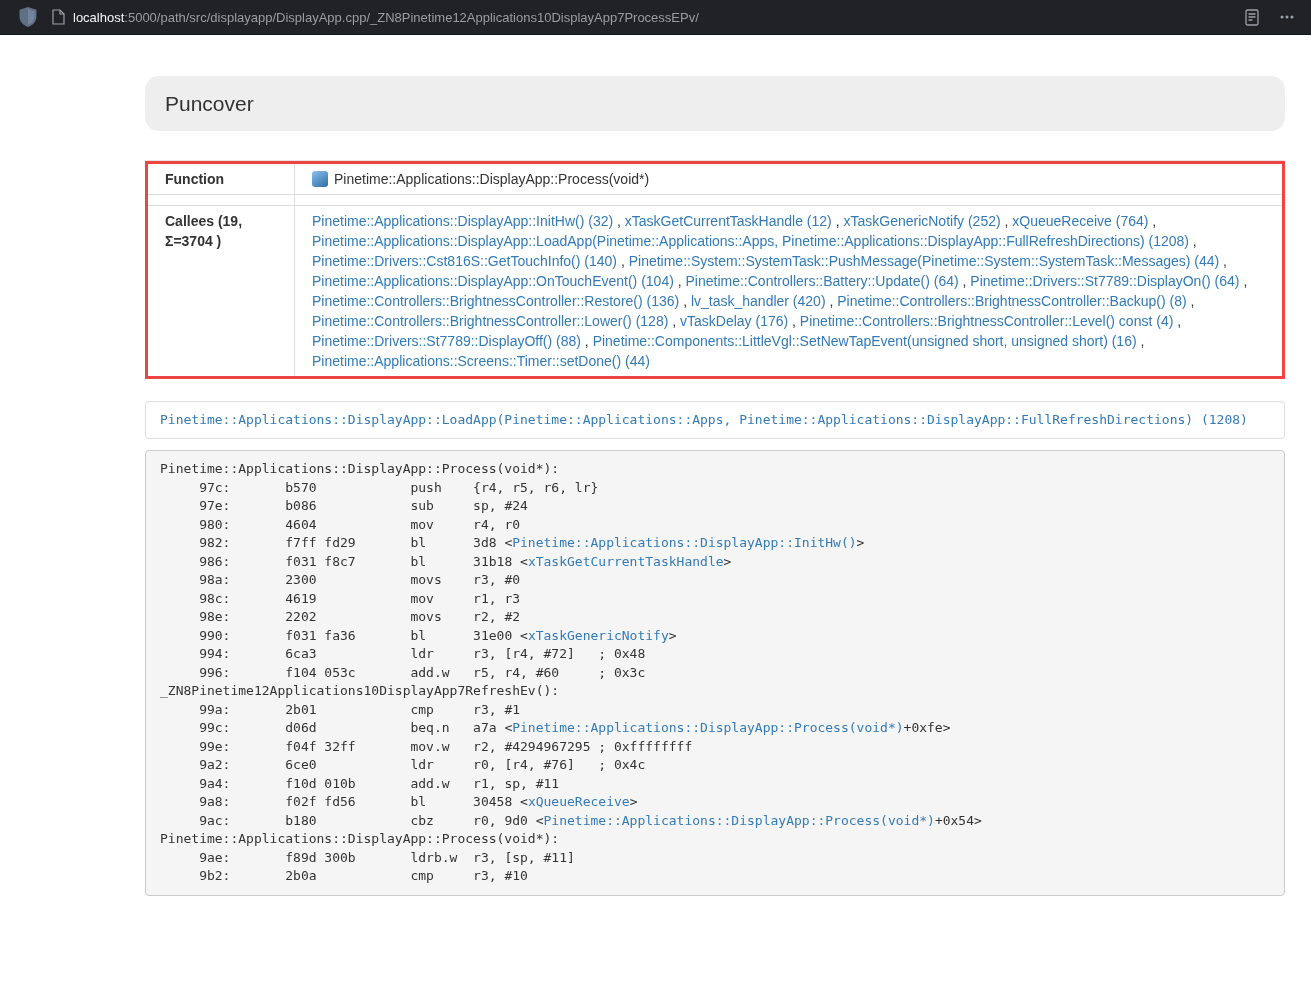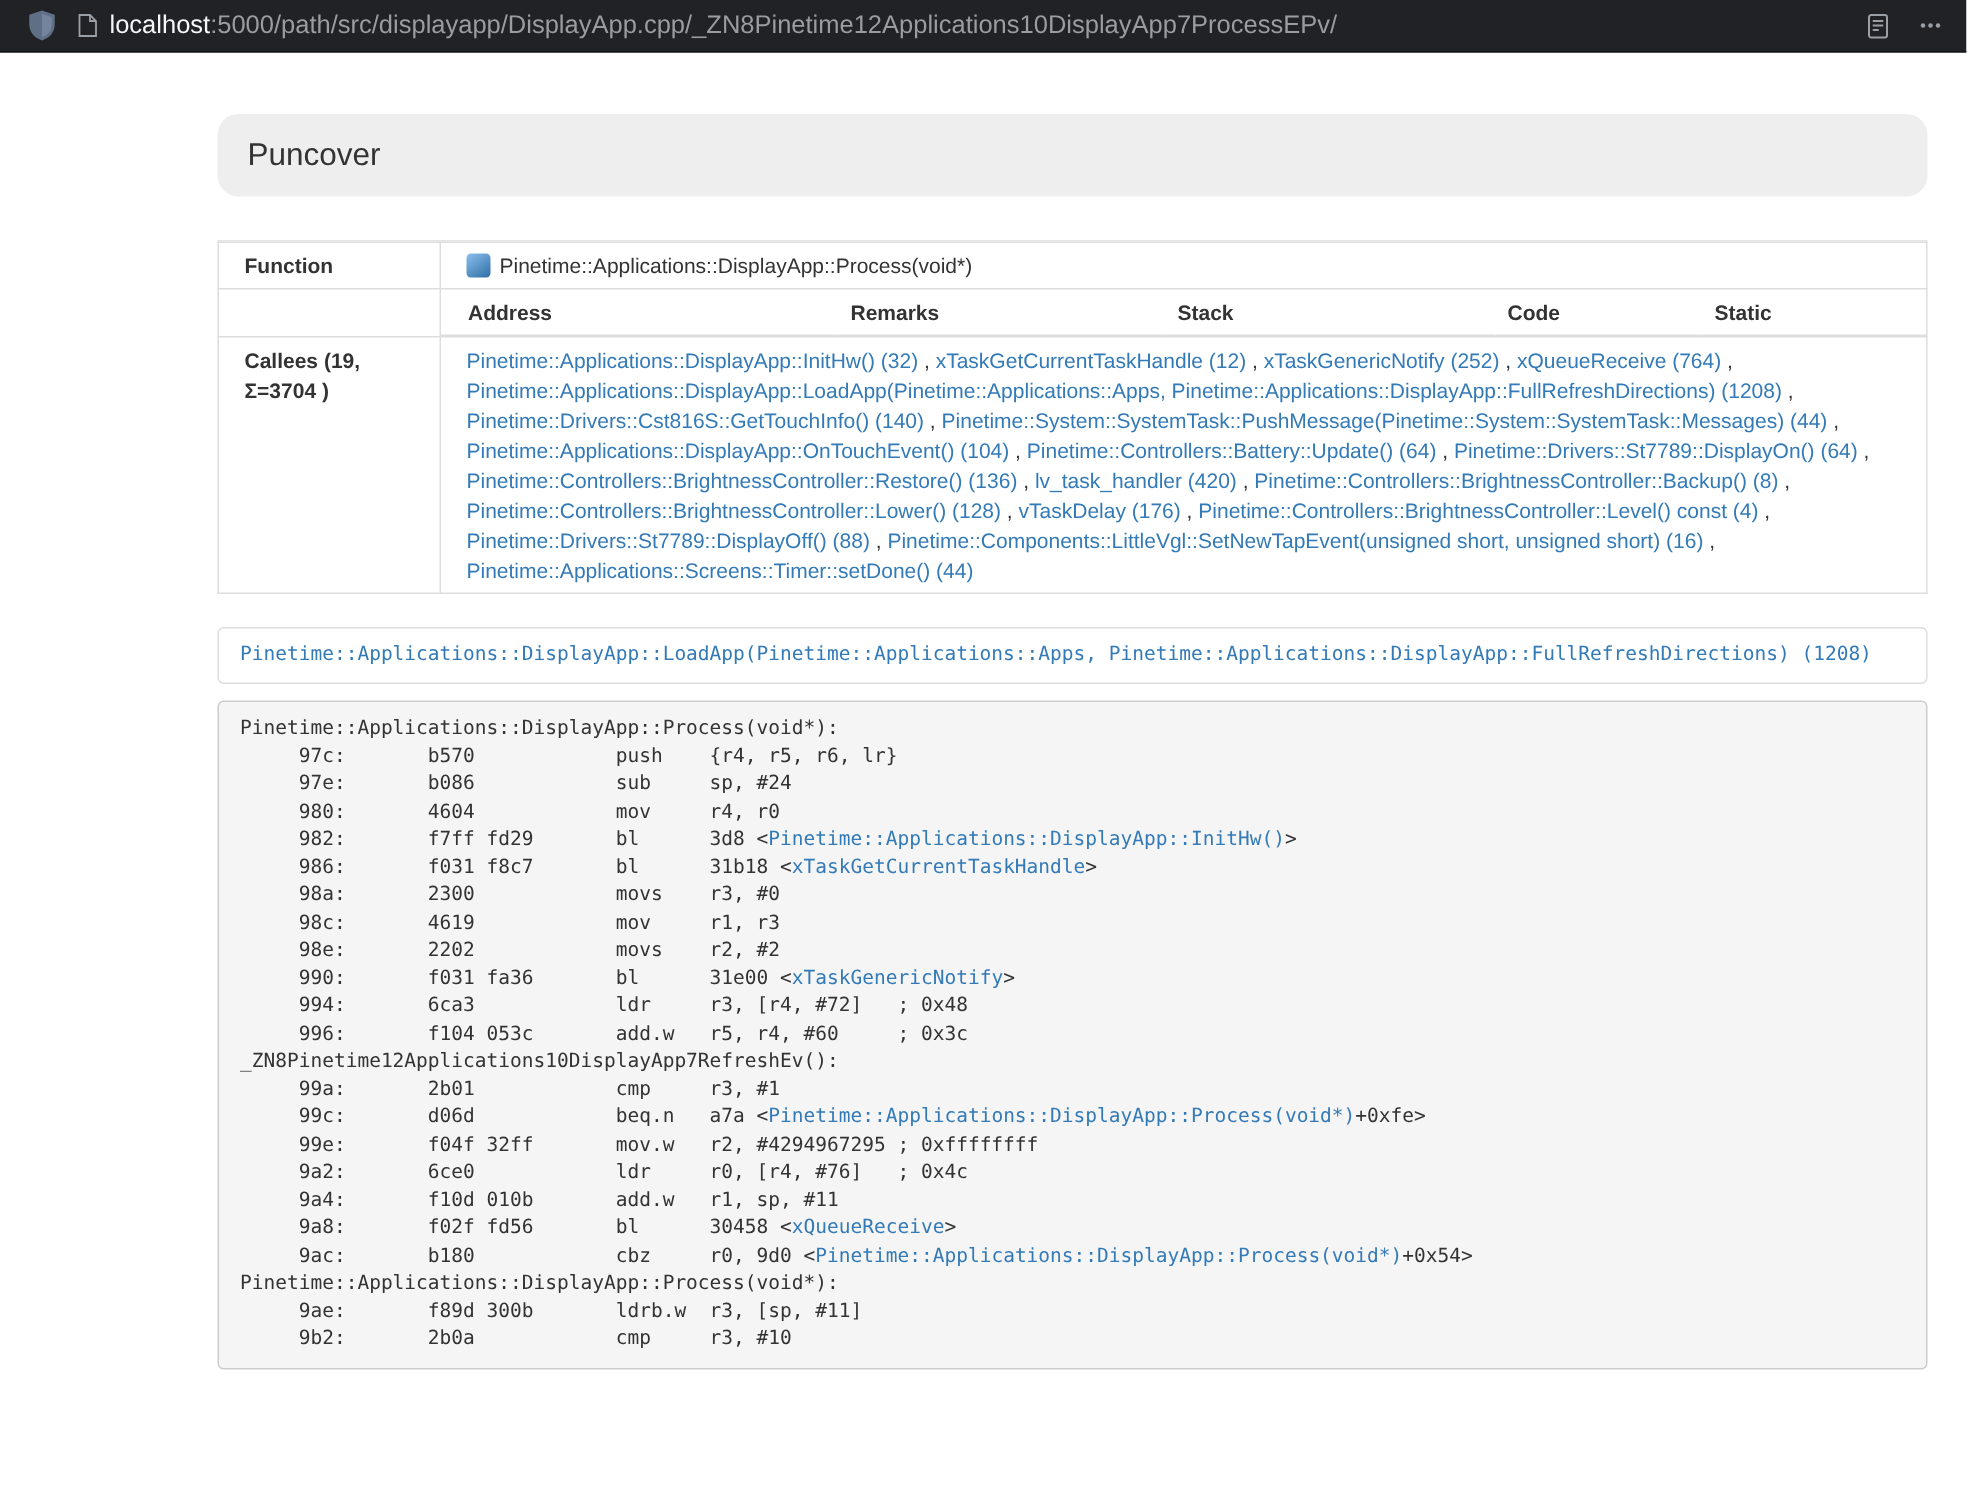--- a/index.html
+++ b/index.html
@@ -19,21 +19,21 @@
     height: 35px;
     background: #202226;
     border-bottom: 1px solid #121317;
     display: flex;
     align-items: center;
     padding: 0 12px 0 18px;
   }
   .browser-bar .shield-wrap { display:flex; align-items:center; margin-right: 14px; cursor: pointer; }
   .browser-bar .doc-wrap { display:flex; align-items:center; margin-right: 8px; }
   .url-text {
-    font-size: 17px;
+    font-size: 13px;
     color: #9b9ca1;
     white-space: nowrap;
     overflow: hidden;
     flex: 1 1 auto;
     cursor: text;
   }
   .url-text .host { color: #f6f6f7; }
   .bar-right { display: flex; align-items: center; gap: 20px; margin-left: auto; padding-right: 4px; }
   .bar-icon { display: flex; align-items: center; cursor: pointer; }
 
@@ -65,21 +65,21 @@
     font-size: 15px;
     line-height: 21px;
   }
   .breadcrumb .sep { color: #666; }
   .breadcrumb .line-no { color: #333; }
 
   
   table.main-table {
     width: 100%;
     border-collapse: collapse;
-    border: 1px solid #ef4444;
+    border: 3px solid #ef4444;
   }
   table.main-table > tbody > tr > th,
   table.main-table > tbody > tr > td {
     border: 1px solid #ddd;
     padding: 5px 8px 5px 17px;
     text-align: left;
     vertical-align: top;
     line-height: 20px;
     font-weight: normal;
   }
@@ -191,27 +191,20 @@
     <tbody>
       <tr>
         <th>Function</th>
         <td><span class="fn-icon"></span><span>Pinetime::Applications::DisplayApp::Process(void*)</span></td>
       </tr>
       <tr>
         <th></th>
         <td class="nested-cell">
           <table class="detail-table">
             <tbody>
-              <tr>
-                <th class="col-address">Address</th>
-                <th class="col-remarks">Remarks</th>
-                <th class="col-stack">Stack</th>
-                <th class="col-code">Code</th>
-                <th>Static</th>
-              </tr>
             </tbody>
           </table>
         </td>
       </tr>
       <tr>
         <th>Callees (19, Σ=3704 )</th>
         <td class="callees-cell"><a href="#">Pinetime::Applications::DisplayApp::InitHw() (32)</a> , <a href="#">xTaskGetCurrentTaskHandle (12)</a> , <a href="#">xTaskGenericNotify (252)</a> , <a href="#">xQueueReceive (764)</a> , <a href="#">Pinetime::Applications::DisplayApp::LoadApp(Pinetime::Applications::Apps, Pinetime::Applications::DisplayApp::FullRefreshDirections) (1208)</a> , <a href="#">Pinetime::Drivers::Cst816S::GetTouchInfo() (140)</a> , <a href="#">Pinetime::System::SystemTask::PushMessage(Pinetime::System::SystemTask::Messages) (44)</a> , <a href="#">Pinetime::Applications::DisplayApp::OnTouchEvent() (104)</a> , <a href="#">Pinetime::Controllers::Battery::Update() (64)</a> , <a href="#">Pinetime::Drivers::St7789::DisplayOn() (64)</a> , <a href="#">Pinetime::Controllers::BrightnessController::Restore() (136)</a> , <a href="#">lv_task_handler (420)</a> , <a href="#">Pinetime::Controllers::BrightnessController::Backup() (8)</a> , <a href="#">Pinetime::Controllers::BrightnessController::Lower() (128)</a> , <a href="#">vTaskDelay (176)</a> , <a href="#">Pinetime::Controllers::BrightnessController::Level() const (4)</a> , <a href="#">Pinetime::Drivers::St7789::DisplayOff() (88)</a> , <a href="#">Pinetime::Components::LittleVgl::SetNewTapEvent(unsigned short, unsigned short) (16)</a> , <a href="#">Pinetime::Applications::Screens::Timer::setDone() (44)</a></td>
       </tr>
     </tbody>
   </table>

